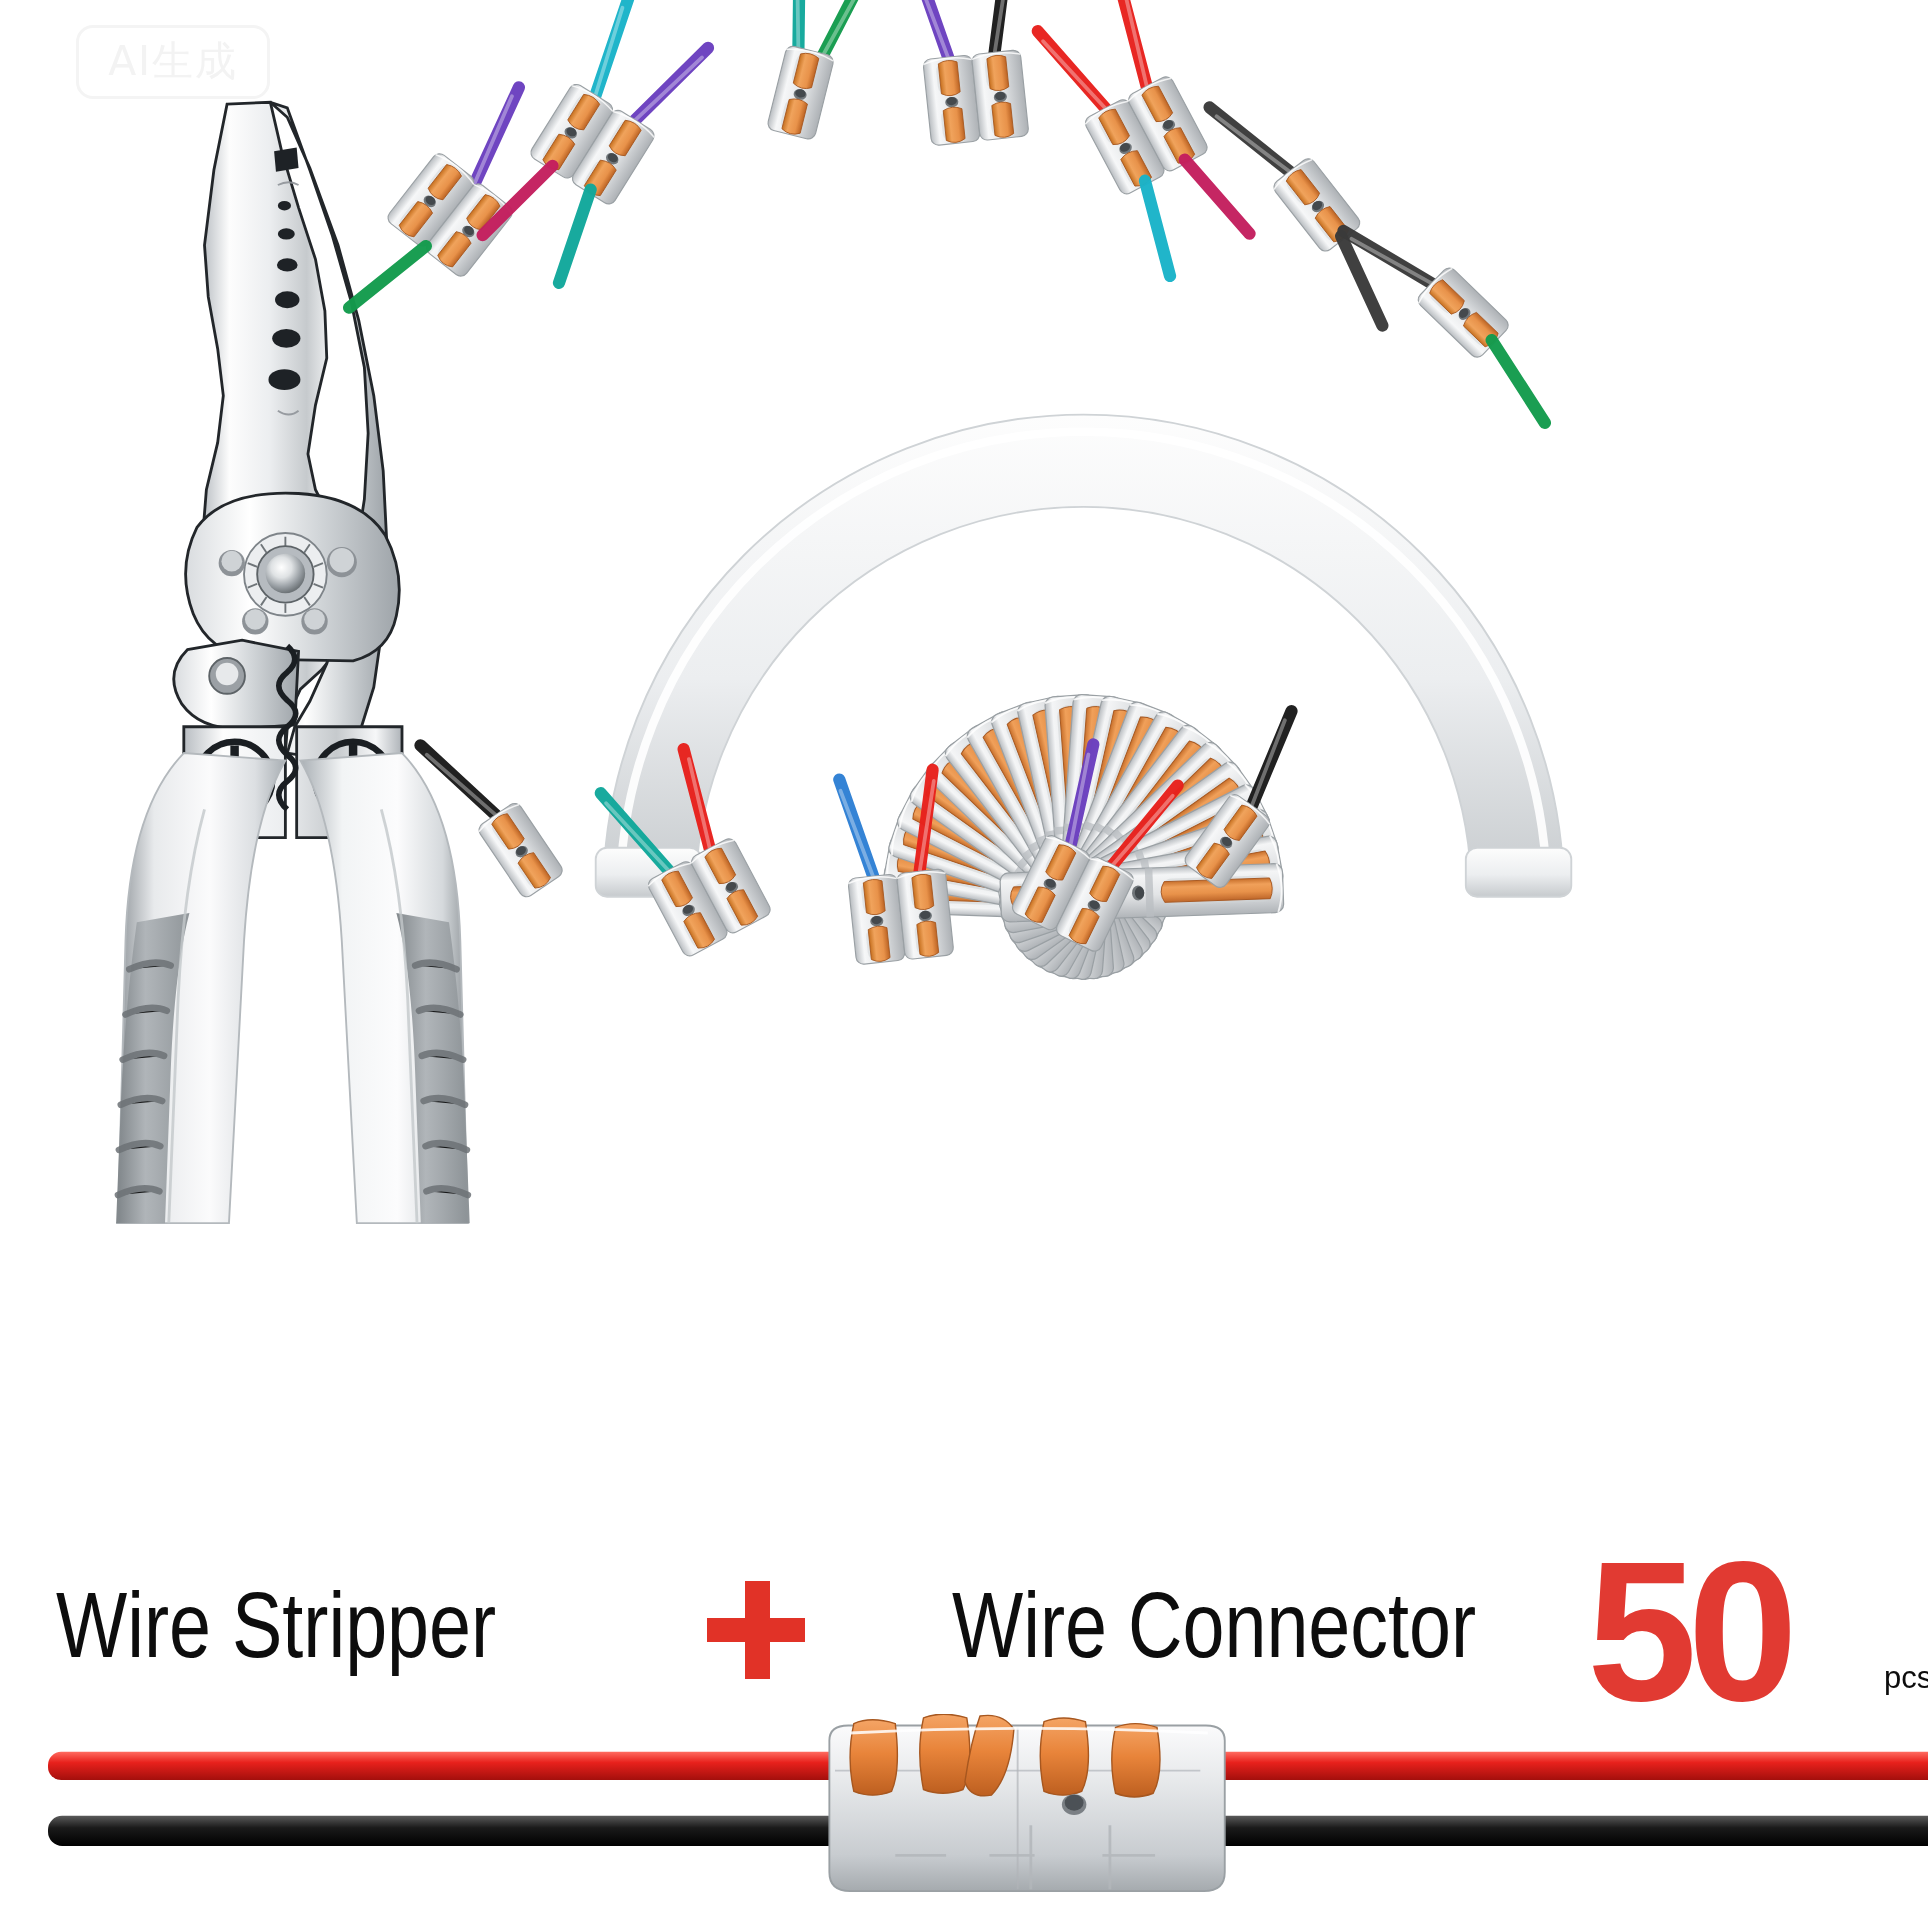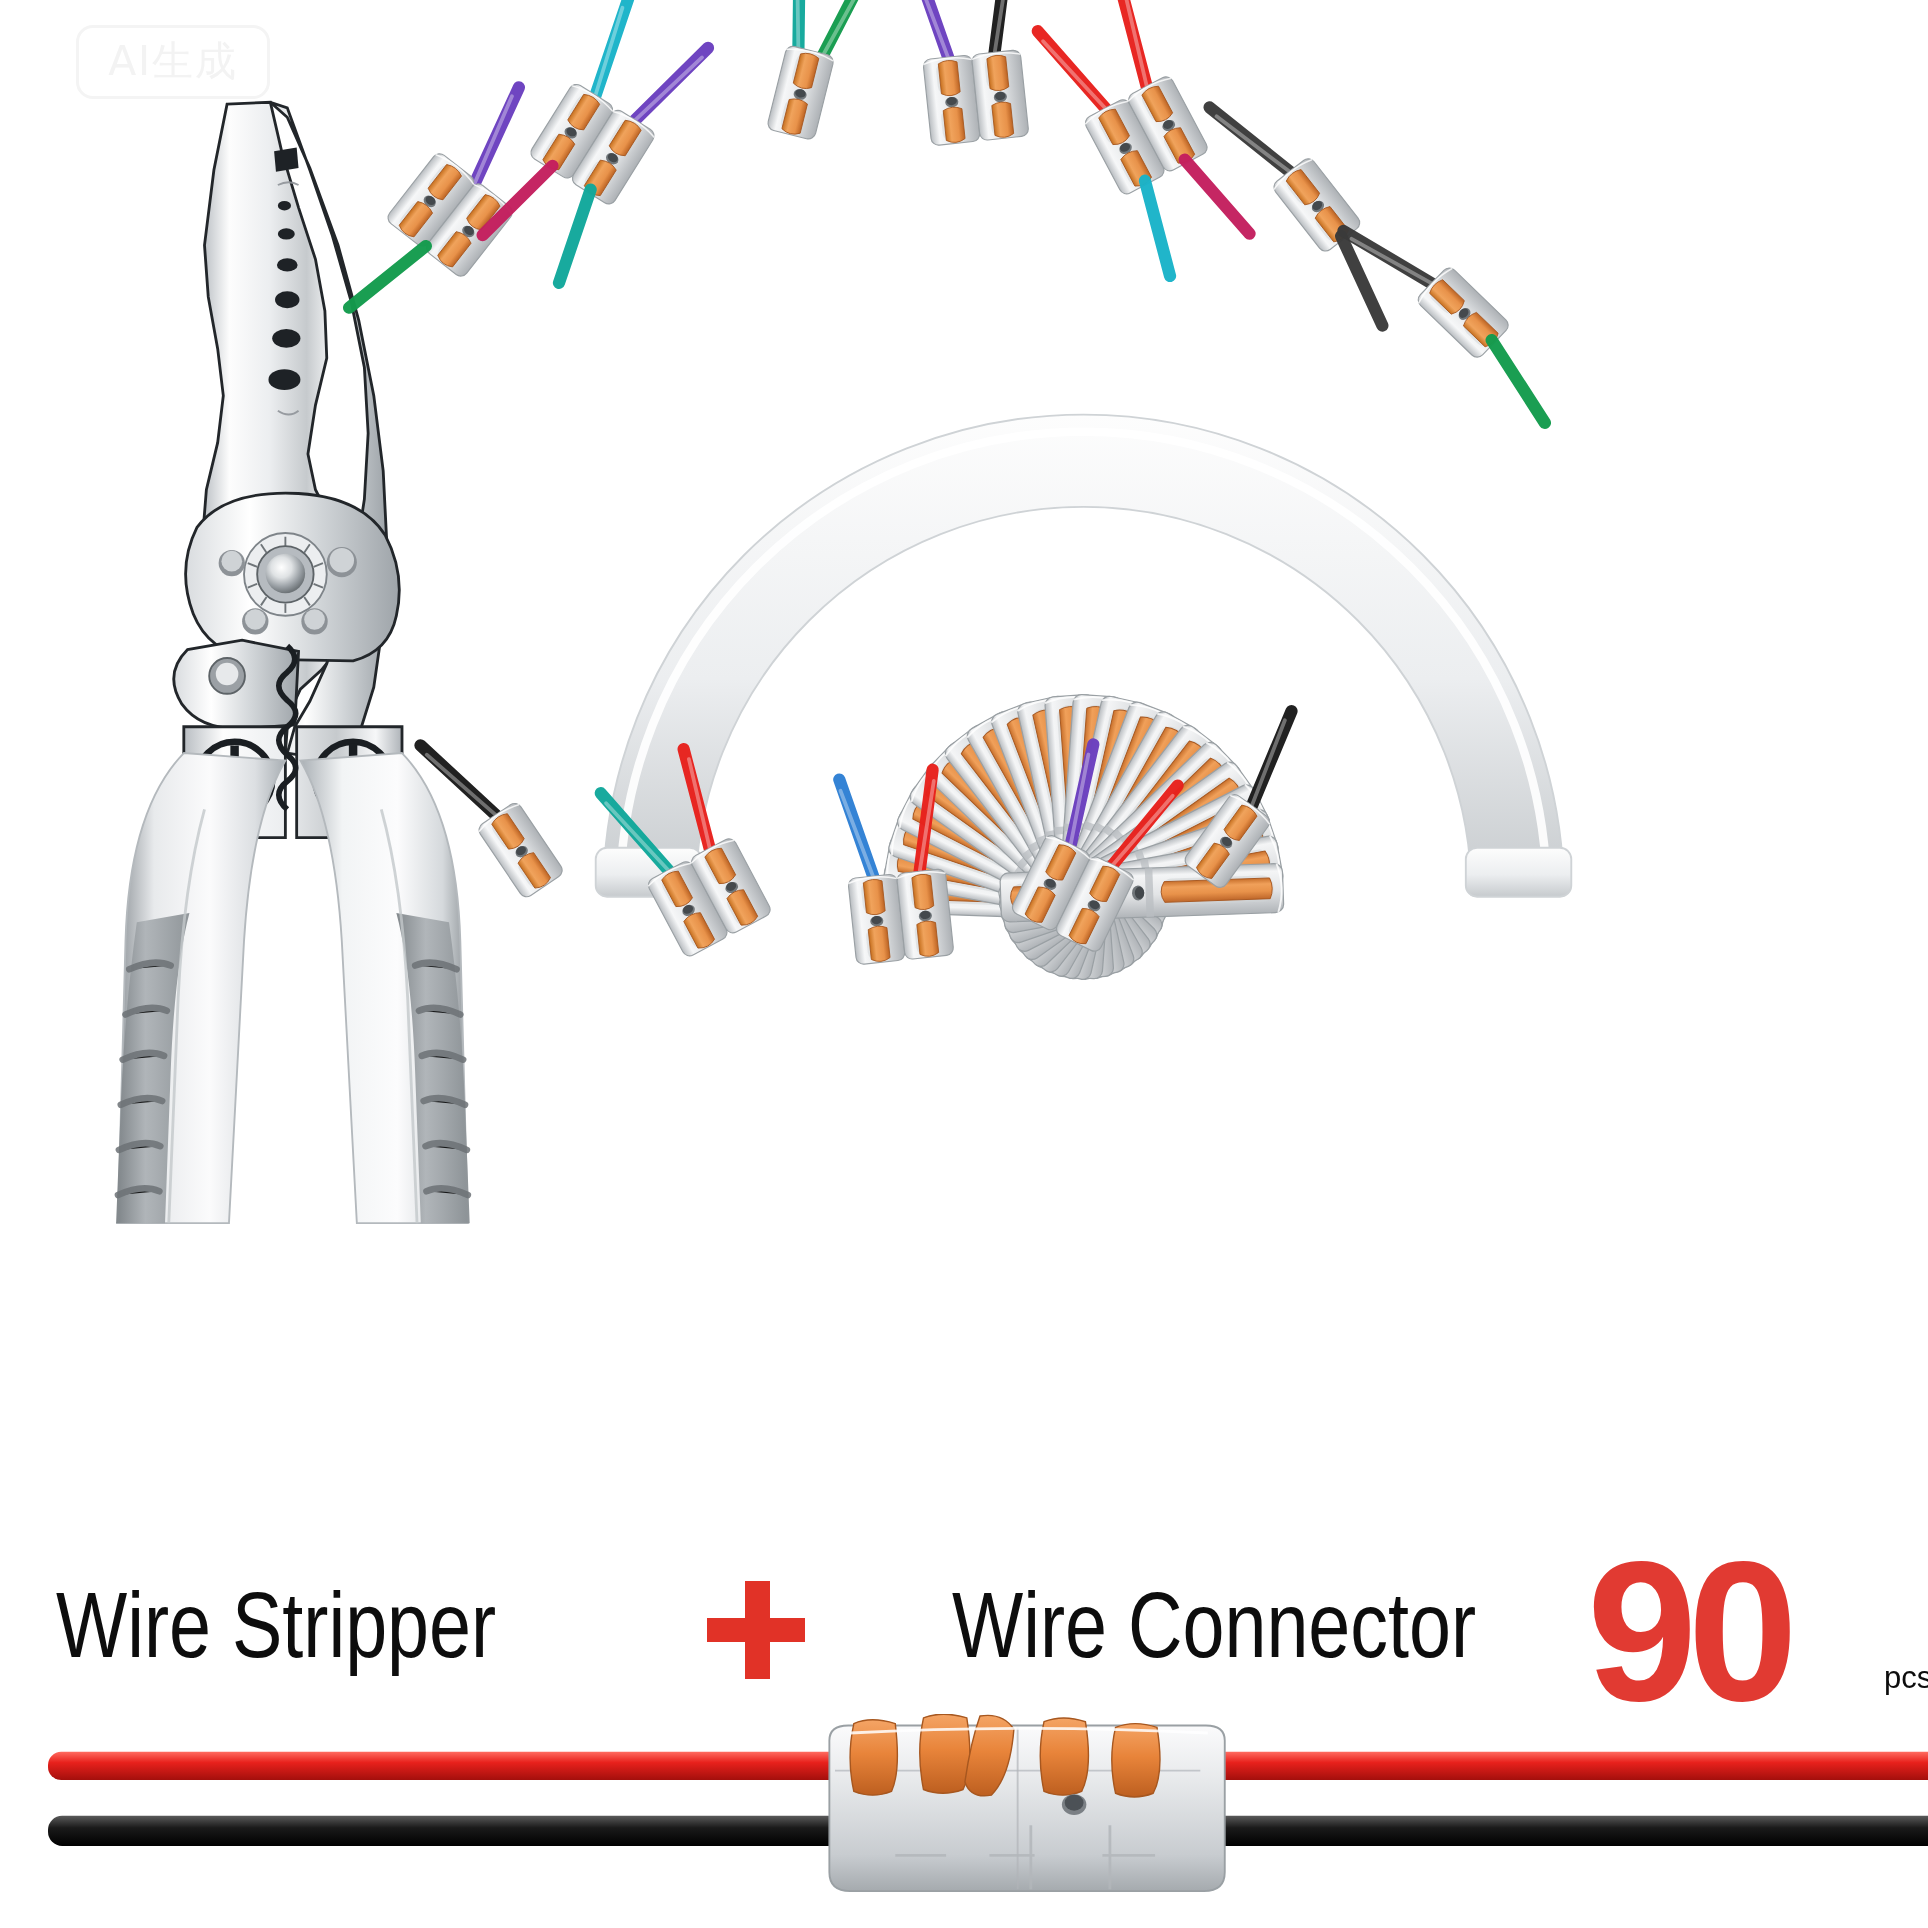--- a/index.html
+++ b/index.html
@@ -769,21 +769,21 @@
       </div>
     </div>
 
   <div class="textrow">
     <div class="t-stripper">Wire Stripper</div>
     <div class="t-plus">
       <div class="vbar"></div>
         <div class="hbar"></div>
     </div>
     <div class="t-connector">Wire Connector</div>
-    <div class="t-fifty">90</div>
+    <div class="t-fifty">50</div>
     <div class="t-pcs">pcs</div>
   </div>
 
   <div class="hero">
     <svg viewBox="0 0 2048 228" xmlns="http://www.w3.org/2000/svg">
       <defs>
         <linearGradient id="redW" x1="0" y1="0" x2="0" y2="1">
           <stop offset="0%" stop-color="#ff6b60"></stop>
           <stop offset="38%" stop-color="#e8211c"></stop>
           <stop offset="100%" stop-color="#a30f0c"></stop>

